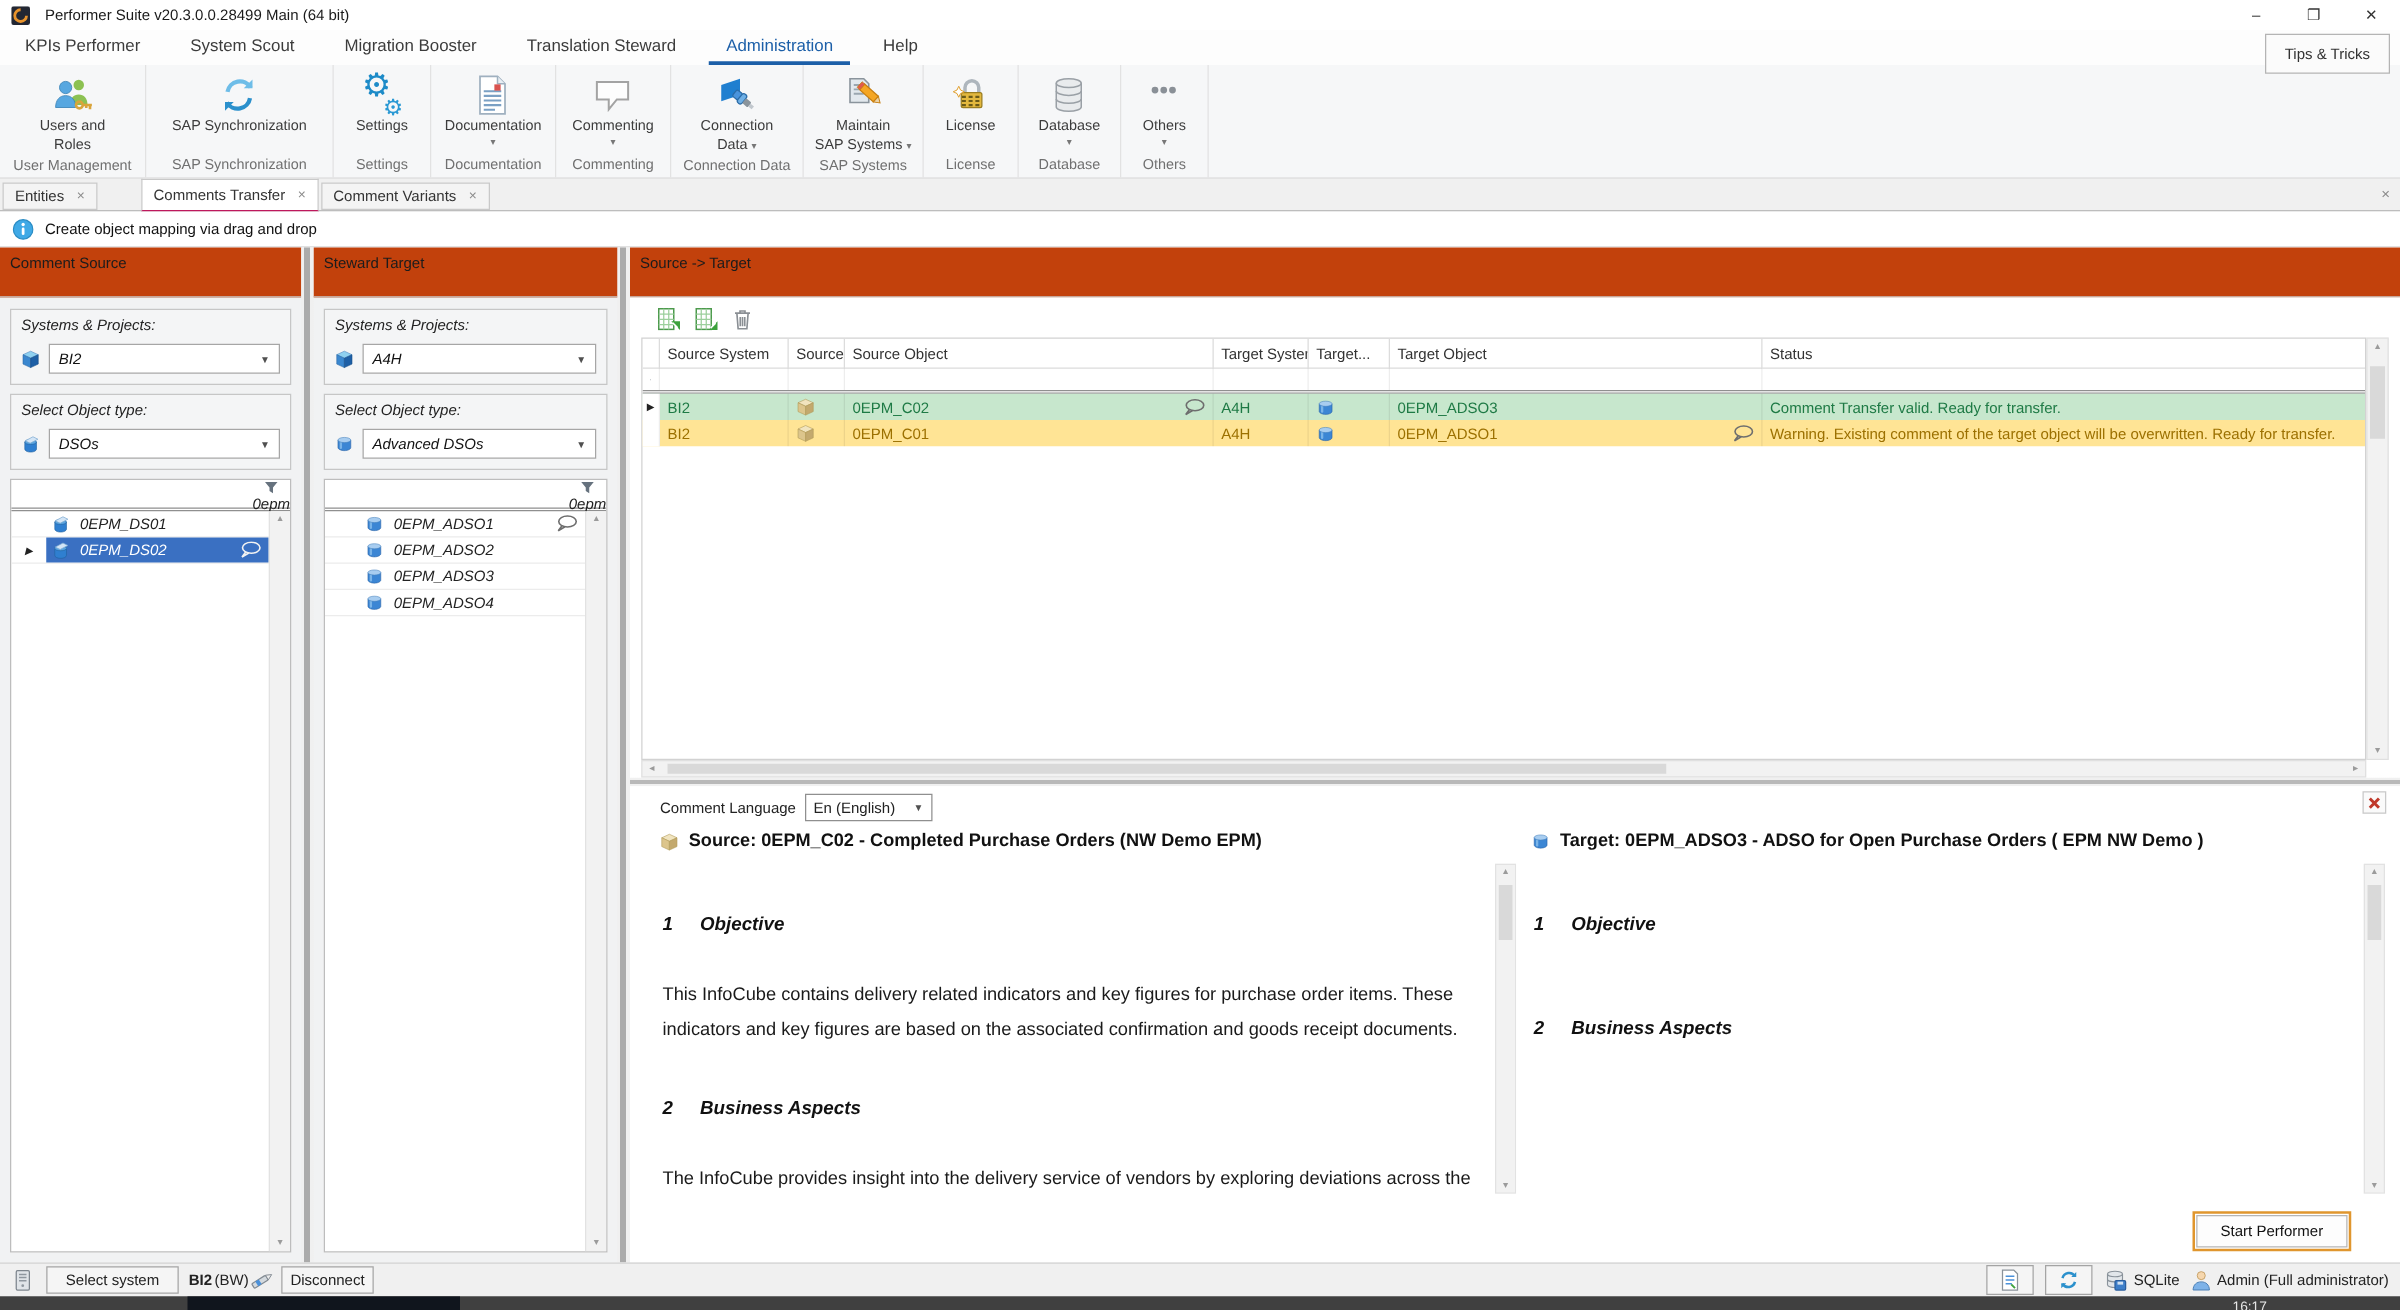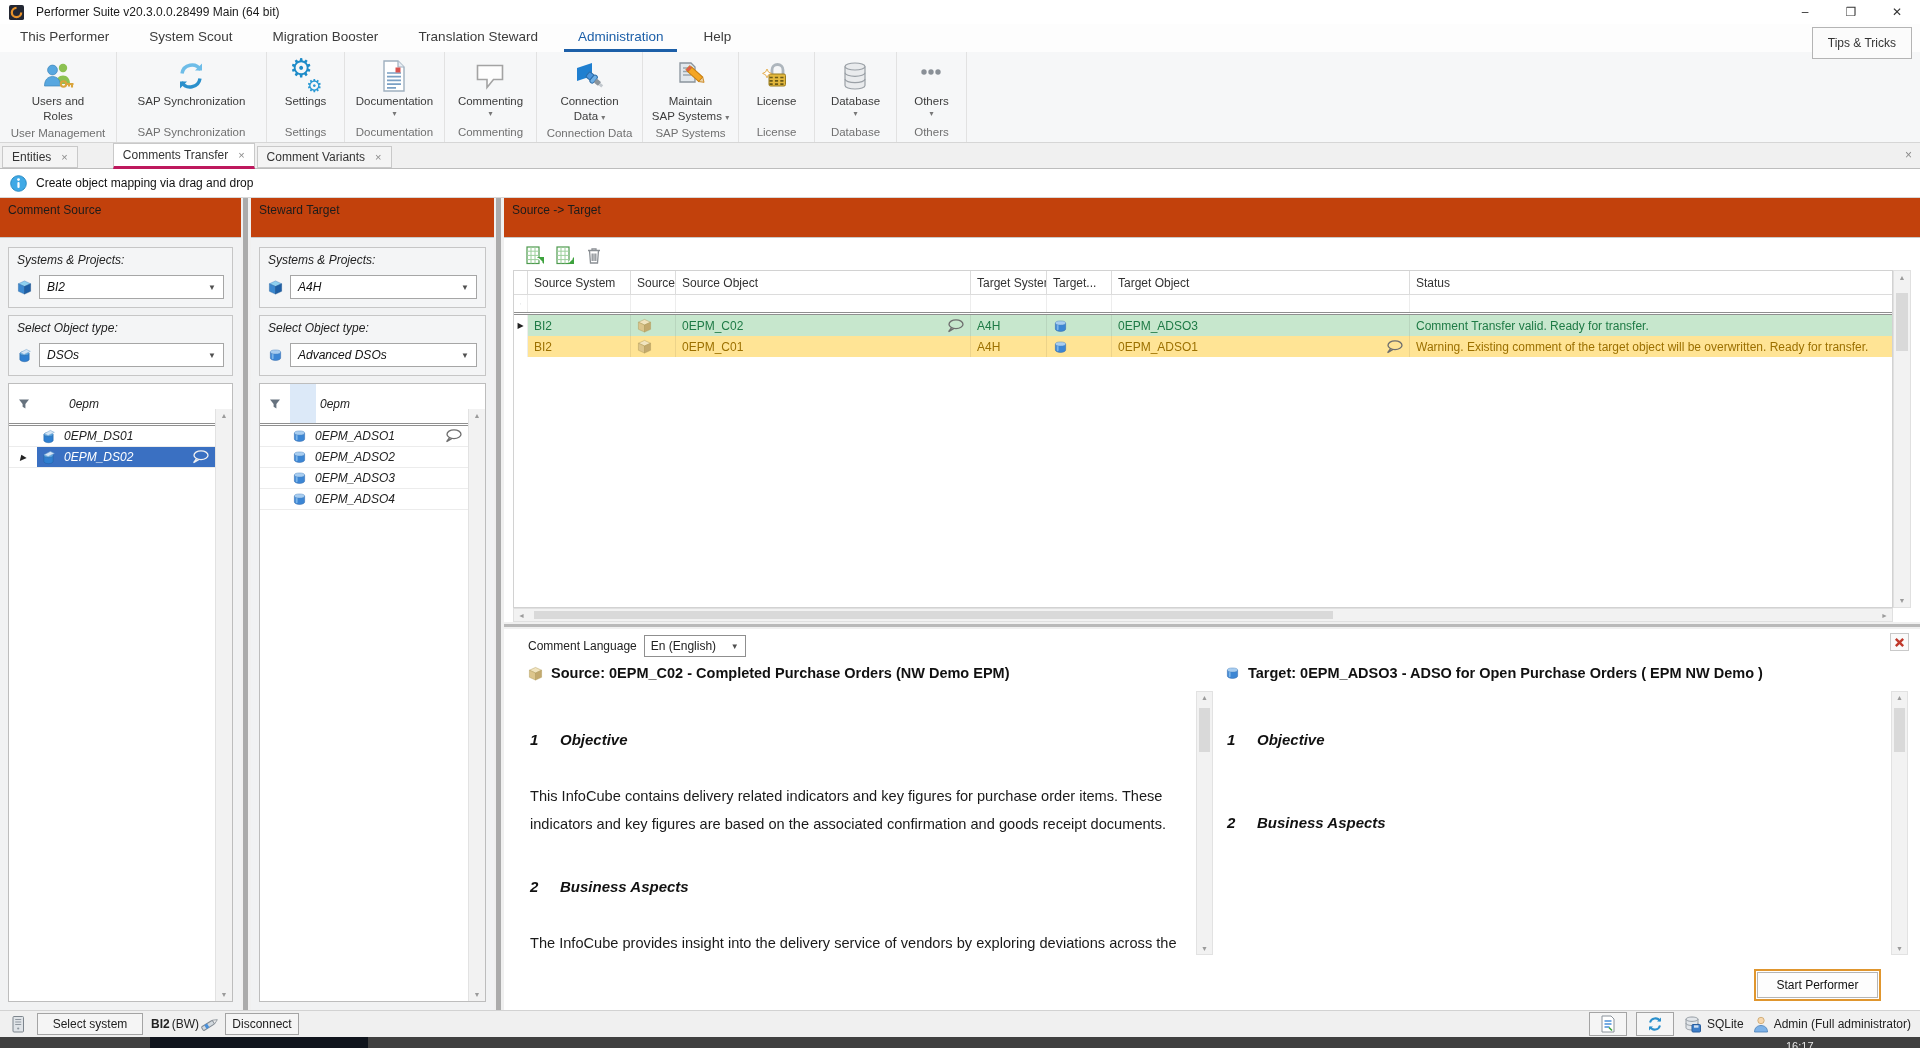--- a/index.html
+++ b/index.html
@@ -25,21 +25,21 @@
   .rg-buttons { flex:1; display:flex; justify-content:center; padding-top:5px; }
   .ribbon-btn { display:flex; flex-direction:column; align-items:center; padding:1px 6px; }
   .rb-icon { height:36px; display:flex; align-items:center; justify-content:center; }
   .rb-label { font-size:11.5px; color:#3c3c3c; text-align:center; line-height:1.3; white-space:nowrap; }
   .rb-arrow { font-size:8px; color:#777; line-height:9px; }
   .rg-label { height:18px; font-size:11.5px; color:#707070; text-align:center; line-height:16px; white-space:nowrap; padding:0 4px; }
 
   
   .doctabs { height:26px; background:#f0f0f0; border-bottom:1px solid #bdbdbd; display:flex; align-items:flex-end; position:relative; }
   .doc-tab { height:22px; display:flex; align-items:center; gap:10px; padding:0 9px; margin-left:2px; background:#f4f4f4; border:1px solid #c9c9c9; font-size:12px; color:#333; }
-  .doc-tab.active { height:26px; background:#fff; border-bottom:3px solid #be185d; margin-bottom:-1px; z-index:2;margin-left:35px; }
+  .doc-tab.active { height:26px; background:#fff; border-bottom:1px solid #be185d; margin-bottom:-1px; z-index:2;margin-left:35px; }
   .tab-close { color:#8a8a8a; font-size:11px; }
   .strip-close { position:absolute; right:8px; top:5px; color:#8a8a8a; font-size:12px; }
 
   
   .infobar { height:29px; background:#fff; border-bottom:1px solid #d8d8d8; display:flex; align-items:center; gap:9px; padding-left:10px; font-size:12px; color:#111; }
 
   
   .main { position:absolute; top:198px; left:0; right:0; bottom:38px; display:flex; background:#eee; }
   .vsplit { width:10px; background:linear-gradient(to right,#f0f0f0 0 2px,#ababab 2px 7px,#f0f0f0 7px 10px); }
   .panel-header { height:40px; background:#c2410c; border-bottom:1px solid #c9c9c9; line-height:25px; padding-left:8px; font-size:12px; color:#1c1c1c; }
@@ -47,21 +47,21 @@
   .side-panel { width:241px; background:#f1f2f3; display:flex; flex-direction:column; }
   .side-panel2 { width:243px; }
   .sp-content { flex:1; display:flex; flex-direction:column; padding:9px 8px 8px 8px; gap:7px; overflow:hidden;font-style:italic; }
   .group-box { border:1px solid #c6c6c6; background:#f4f5f6; }
   .gb-label { padding:5px 8px 4px 8px; font-size:12px; color:#222; }
   .combo-row { display:flex; align-items:center; gap:7px; padding:4px 8px 8px 8px; }
   .combo { flex:1; height:24px; background:#fff; border:1px solid #a6a6a6; display:flex; align-items:center; padding:0 7px; font-size:12px; color:#111; }
   .combo .caret { margin-left:auto; color:#505050; font-size:8px; }
 
   .list-box { flex:1; background:#fff; border:1px solid #bdbdbd; position:relative; display:flex; flex-direction:column; overflow:hidden; }
-  .filter-row { height:42px; display:flex; align-items:center; border-bottom:3px double #8f8f8f; }
+  .filter-row { height:25px; display:flex; align-items:flex-end; border-bottom:3px double #8f8f8f;flex-direction:column; }
   .f-funnel { width:30px; display:flex; justify-content:center; }
   .f-iconcol { width:26px; height:100%; }
   .f-iconcol.hl { background:#dce9f8; }
   .f-text { flex:1; padding-left:4px; font-size:12px; color:#222; }
   .list-items { flex:1; overflow:hidden; }
   .list-item { height:21px; display:flex; align-items:center; border-bottom:1px solid #ececec; position:relative; }
   .li-margin { width:28px; height:100%; display:flex; align-items:center; justify-content:center; flex:none; }
   .li-exp { font-size:8px; color:#222; }
   .li-body { flex:1; height:100%; display:flex; align-items:center; gap:8px; padding:0 6px 0 4px; margin-right:17px; }
   .list-item.selected .li-body { background:#3a70c2; color:#fff; }
@@ -135,21 +135,21 @@
   <span class="title-text">Performer Suite v20.3.0.0.28499 Main (64 bit)</span>
   <div class="win-controls">
     <div class="win-btn">–</div>
     <div class="win-btn">❐</div>
     <div class="win-btn">✕</div>
   </div>
 </div>
 
 <div class="menubar">
   <div id="menu-tabs" style="display:flex">
-      <div class="menu-tab">This Performer</div>
+      <div class="menu-tab">KPIs Performer</div>
       <div class="menu-tab">System Scout</div>
       <div class="menu-tab">Migration Booster</div>
       <div class="menu-tab">Translation Steward</div>
       <div class="menu-tab active">Administration</div>
       <div class="menu-tab">Help</div>
     </div>
   <div class="tips-btn">Tips &amp; Tricks</div>
 </div>
 
 <div class="ribbon" id="ribbon">

